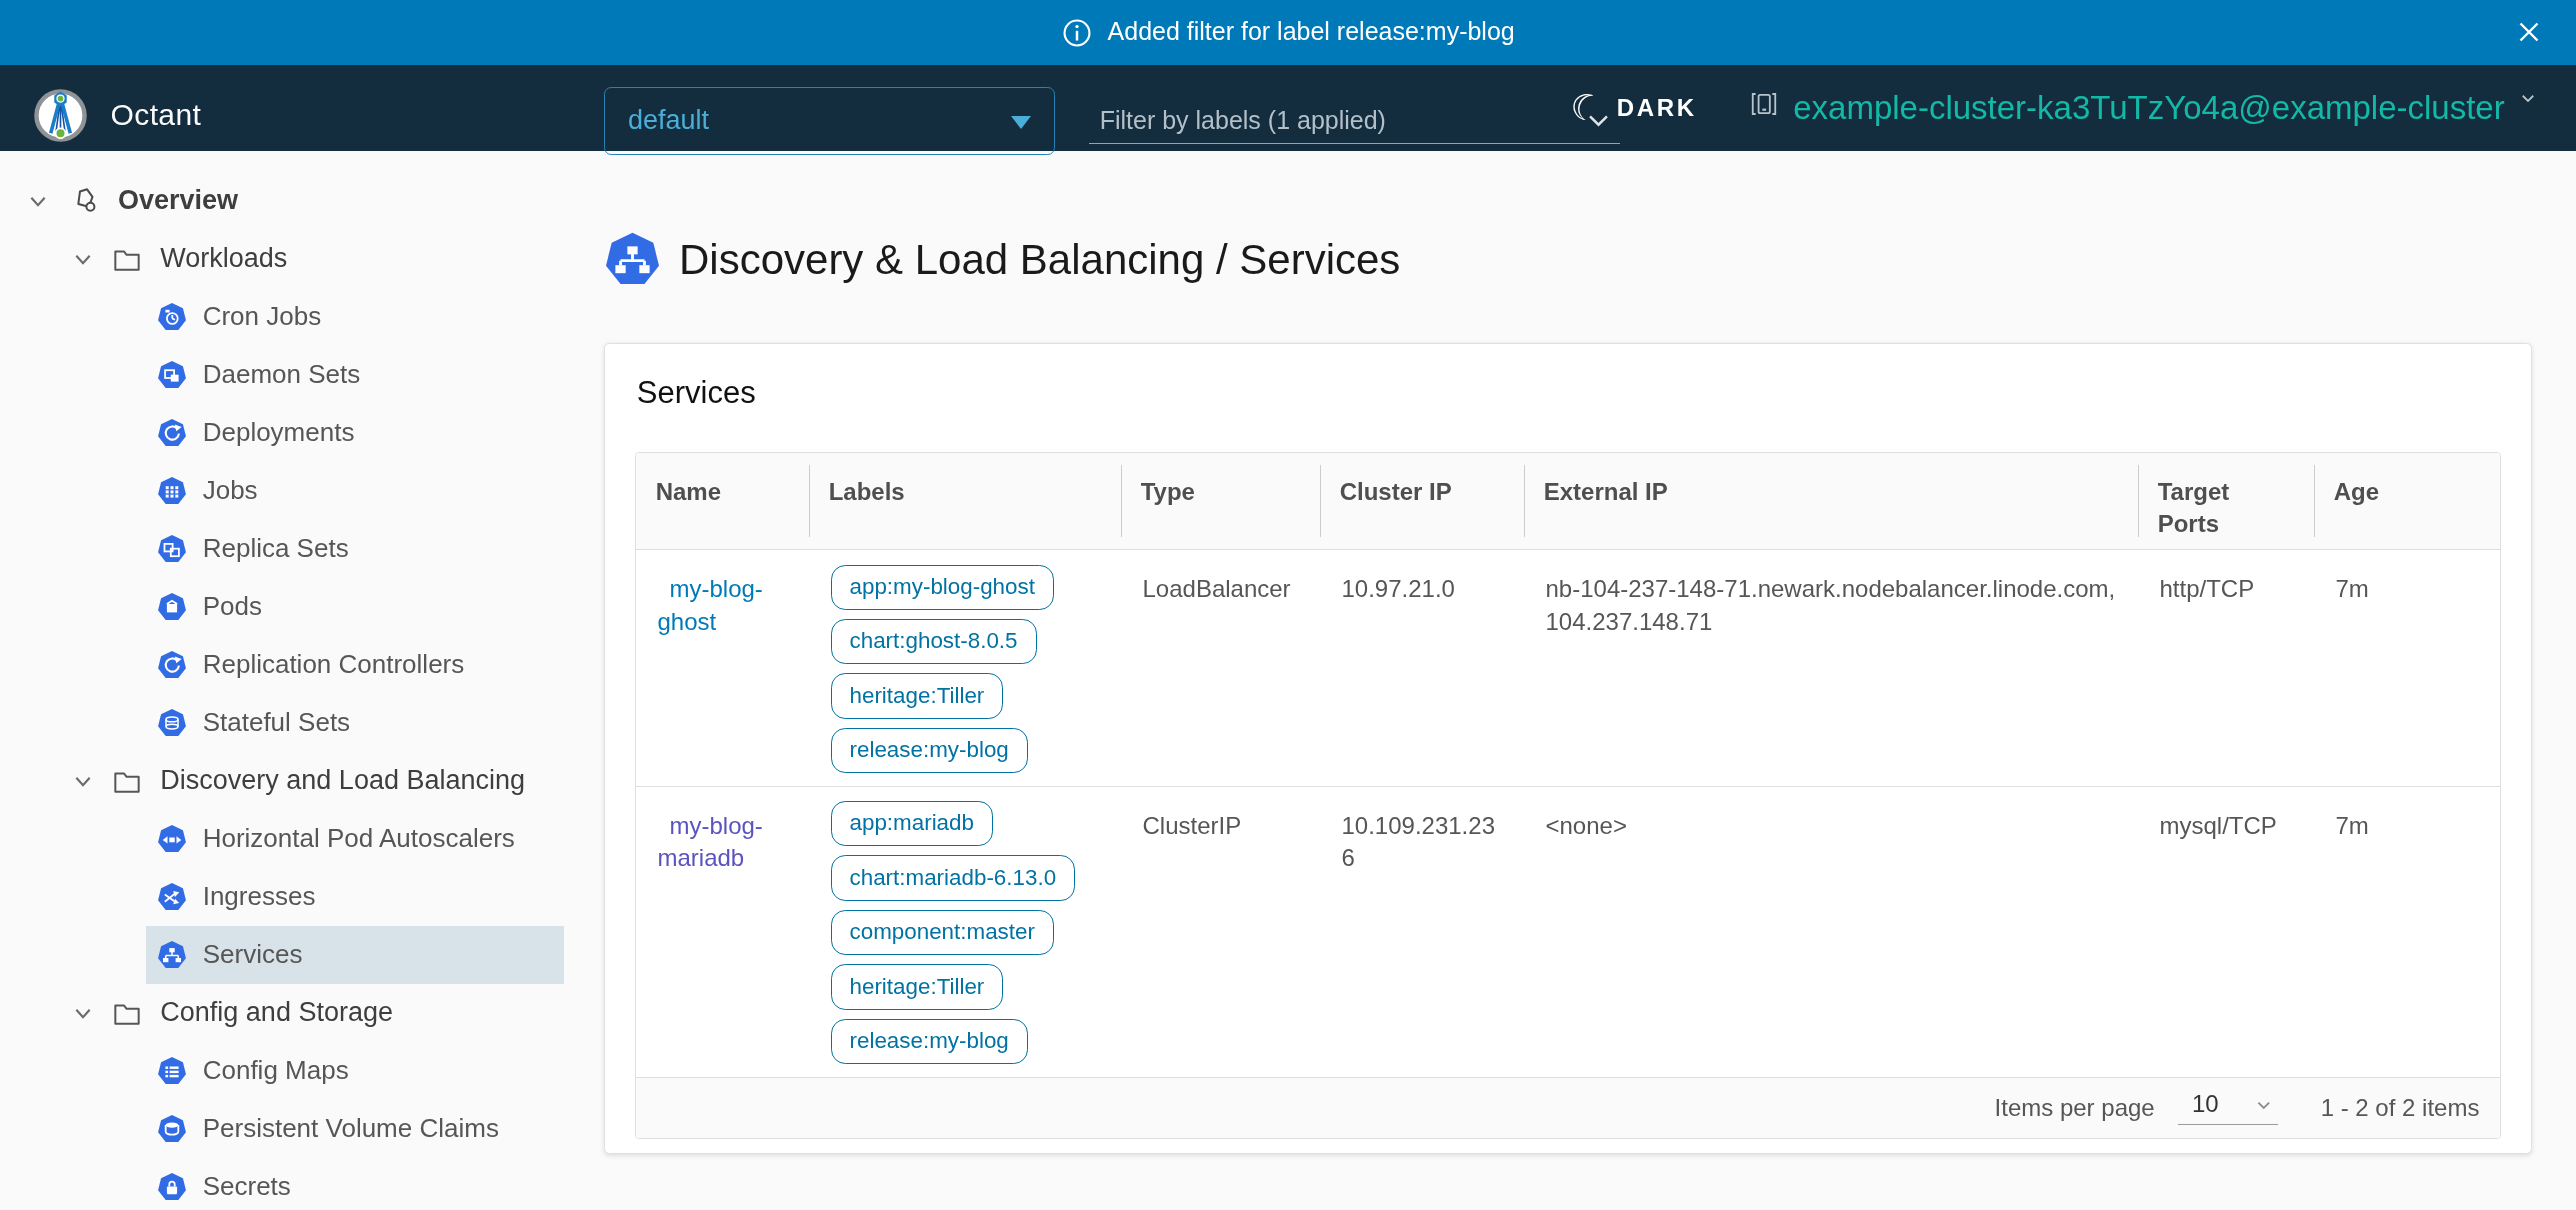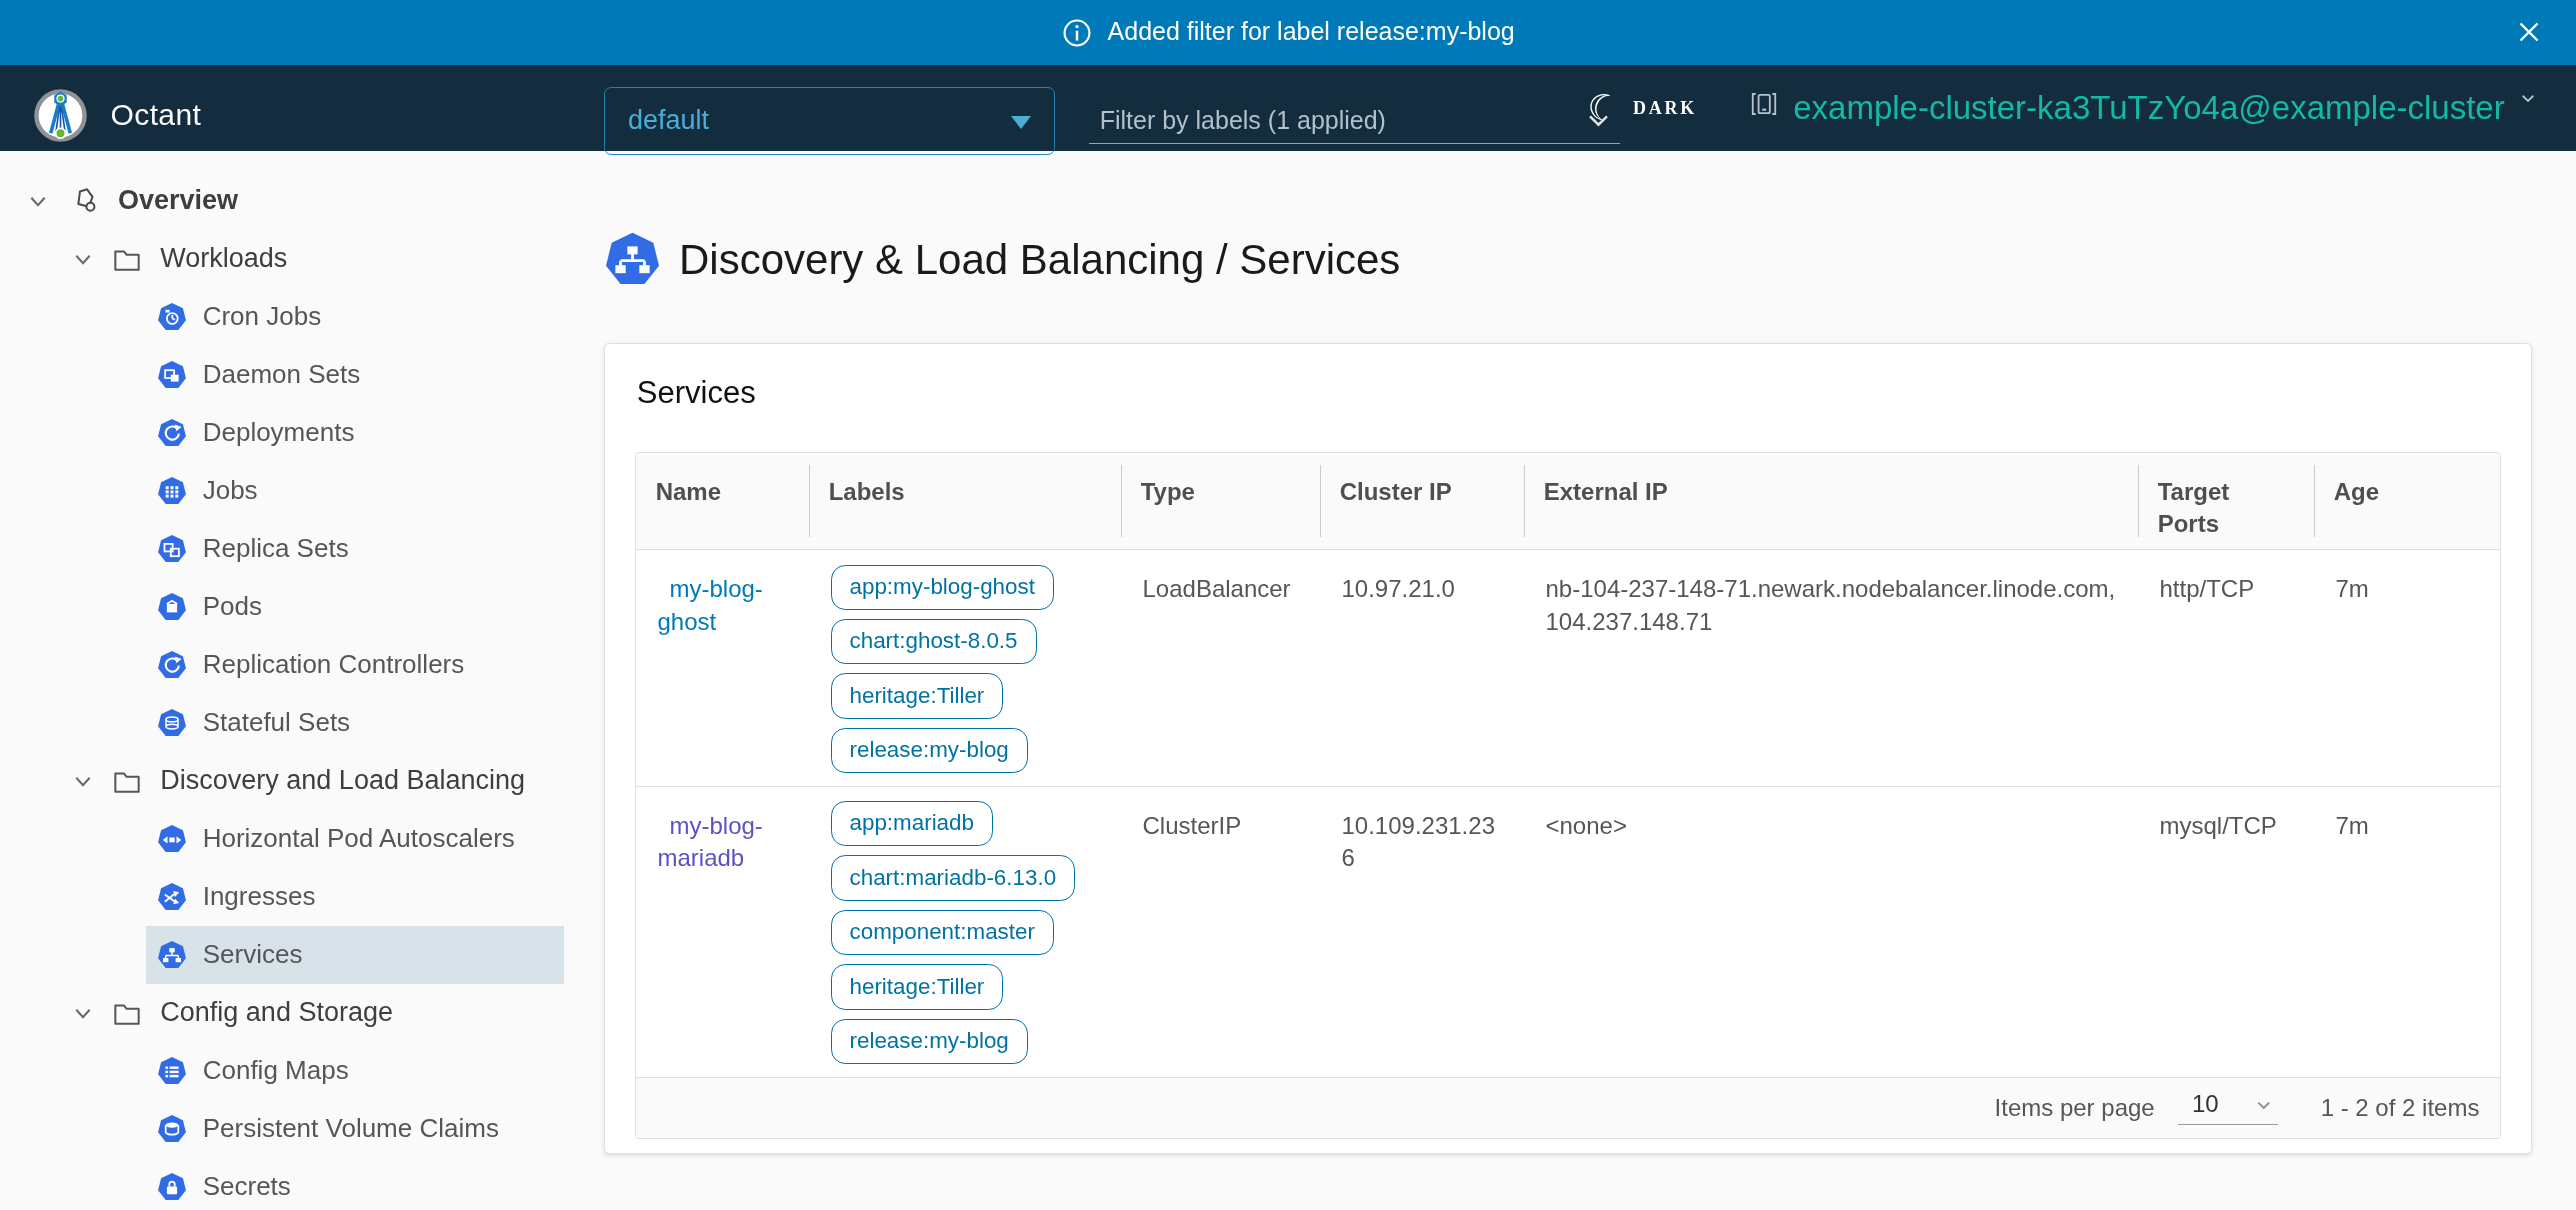--- a/index.html
+++ b/index.html
@@ -19,21 +19,21 @@
   .brand-name { color:#fafafa; font-size:30px; letter-spacing:0.4px; }
   .ns-select { position:absolute; left:604px; top:21.5px; width:451px; height:68px; border:1.8px solid #2684b4; border-radius:7.2px;
     display:flex; align-items:center; cursor:pointer; }
   .ns-select .ns-val { color: var(--accent-light,#49afd9); font-size:27px; padding-left:23px; }
   .ns-caret { position:absolute; right:23px; top:28px; width:0; height:0; border-left:10.7px solid transparent; border-right:10.7px solid transparent; border-top:13.4px solid var(--accent-light,#49afd9); }
   .filter-dd { position:absolute; left:1089px; top:32px; width:531px; height:47px; border-bottom:0.9px solid #93a4af;
     display:flex; align-items:center; justify-content:space-between; padding:0 7.2px 0 10.7px; color:#b3c0c8; font-size:25px; cursor:pointer; }
   .hdr-right { position:absolute; right:39px; top:0; height:100%; display:flex; align-items:center; gap:52px; }
   .theme-toggle { display:flex; align-items:center; gap:14.3px; color:#fff; cursor:pointer; }
   .moon { font-size:36px; line-height:1; transform: rotate(18deg); }
-  .theme-label { font-size:18px; font-weight:700; letter-spacing:2.7px;font-family:Liberation Serif, serif; }
+  .theme-label { font-size:24px; font-weight:700; letter-spacing:2.7px; }
   .cluster-dd { display:flex; align-items:flex-start; gap:14.3px; color:#14b8a6; font-size:33px; cursor:pointer; }
 
   
   .sidebar { position:absolute; top:170px; left:0; bottom:0; width:588px; background:#fafafa; border-right:0.9px solid #d6d6d6; padding-top:1.8px; overflow:hidden; }
   .nav-row { height:58px; display:flex; align-items:center; font-size:26px; color:#565656; cursor:pointer; }
   .nav-row .chev { width:30px; height:30px; flex:none; }
   .nav-row .nicon { width:30px; height:30px; flex:none; }
   .nav-row.lvl0 { padding-left:23px; font-weight:700; color:#3e3e3e; font-size:27px; }
   .nav-row.lvl0 .chev { margin-right:17px; } .nav-row.lvl0 .nicon { margin-right:18px; }
   .nav-row.lvl1 { padding-left:68px; font-weight:400; color:#3e3e3e; font-size:27px; }

